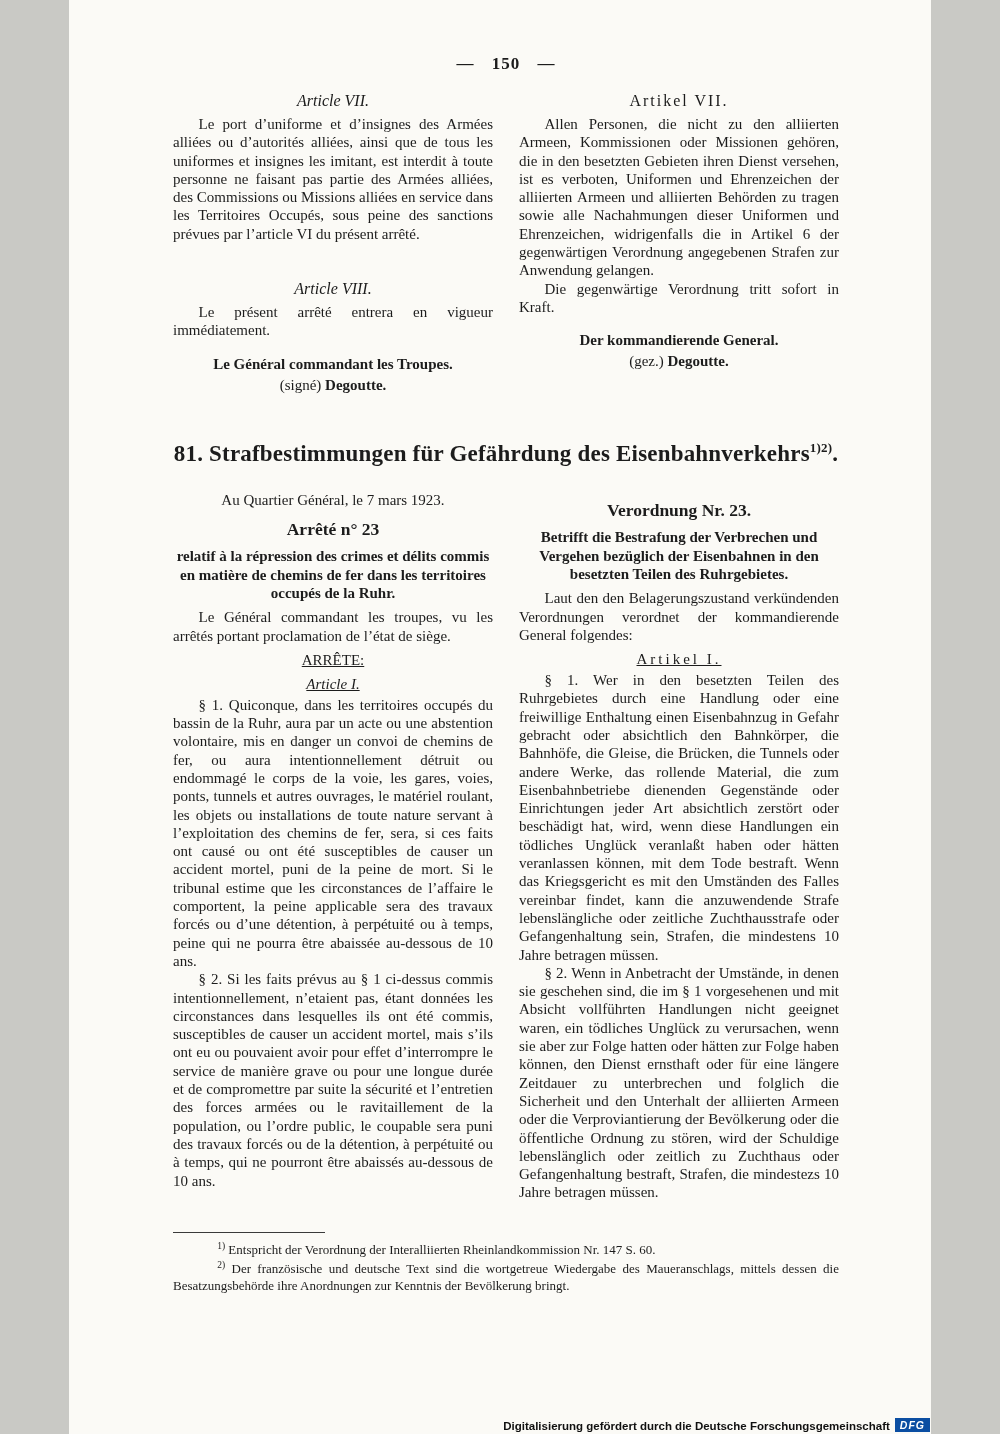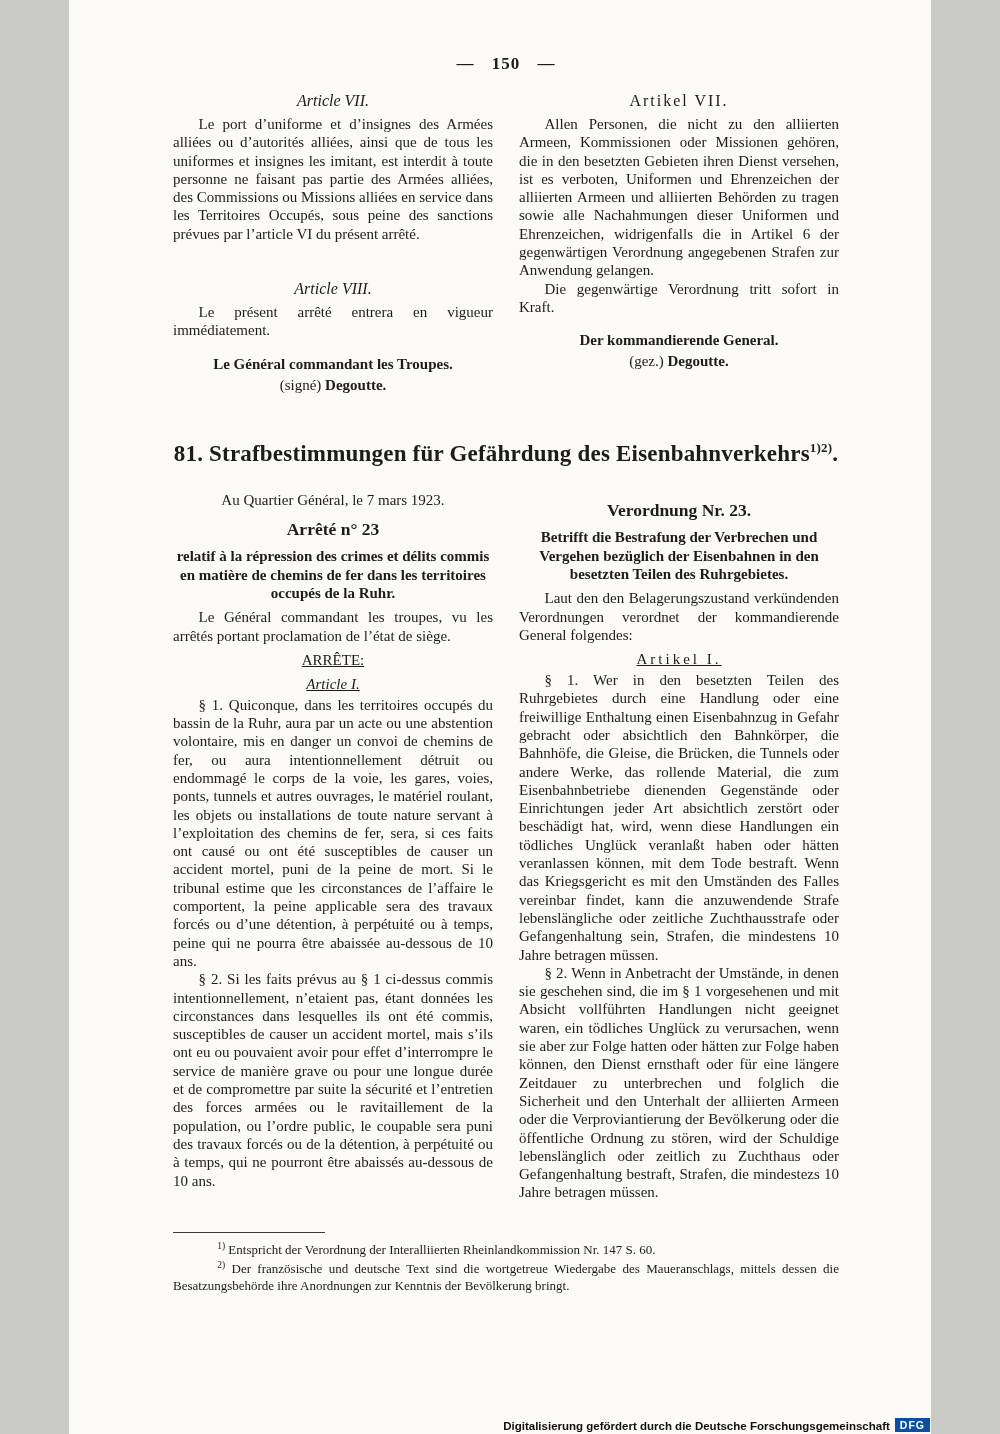--- a/index.html
+++ b/index.html
@@ -103,20 +103,21 @@
     align-items: flex-end;
     gap: 5px;
     padding-right: 1px;
     font-family: "Liberation Sans", sans-serif;
   }
   .credit { font-size: 11.5px; font-weight: bold; color: #101010; }
   .dfg-logo {
     color: #ffffff;
     font-size: 10.5px;
     font-weight: bold;
+    font-style: italic;
     padding: 2px 5px;
     letter-spacing: 1px;
     line-height: 1;
   }
 </style>
 </head>
 <body>
 
 <div class="page">
   <div class="content">

